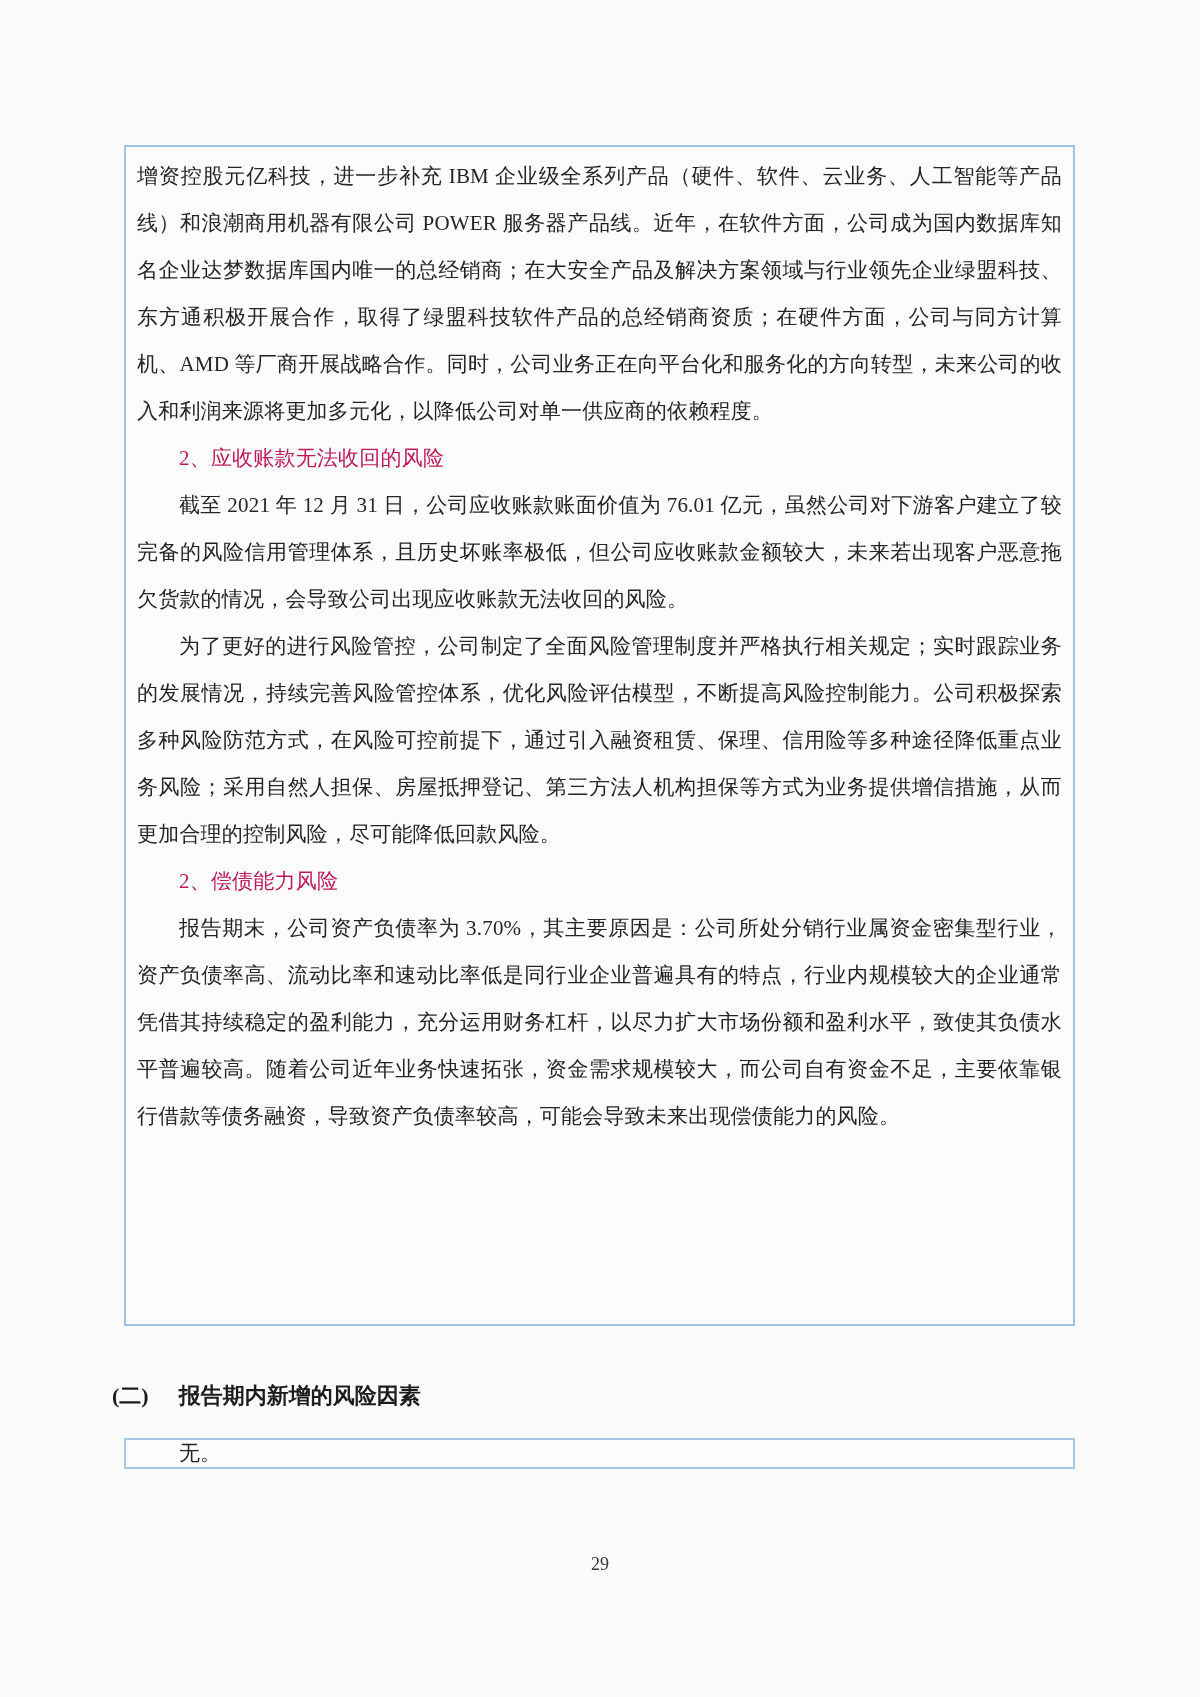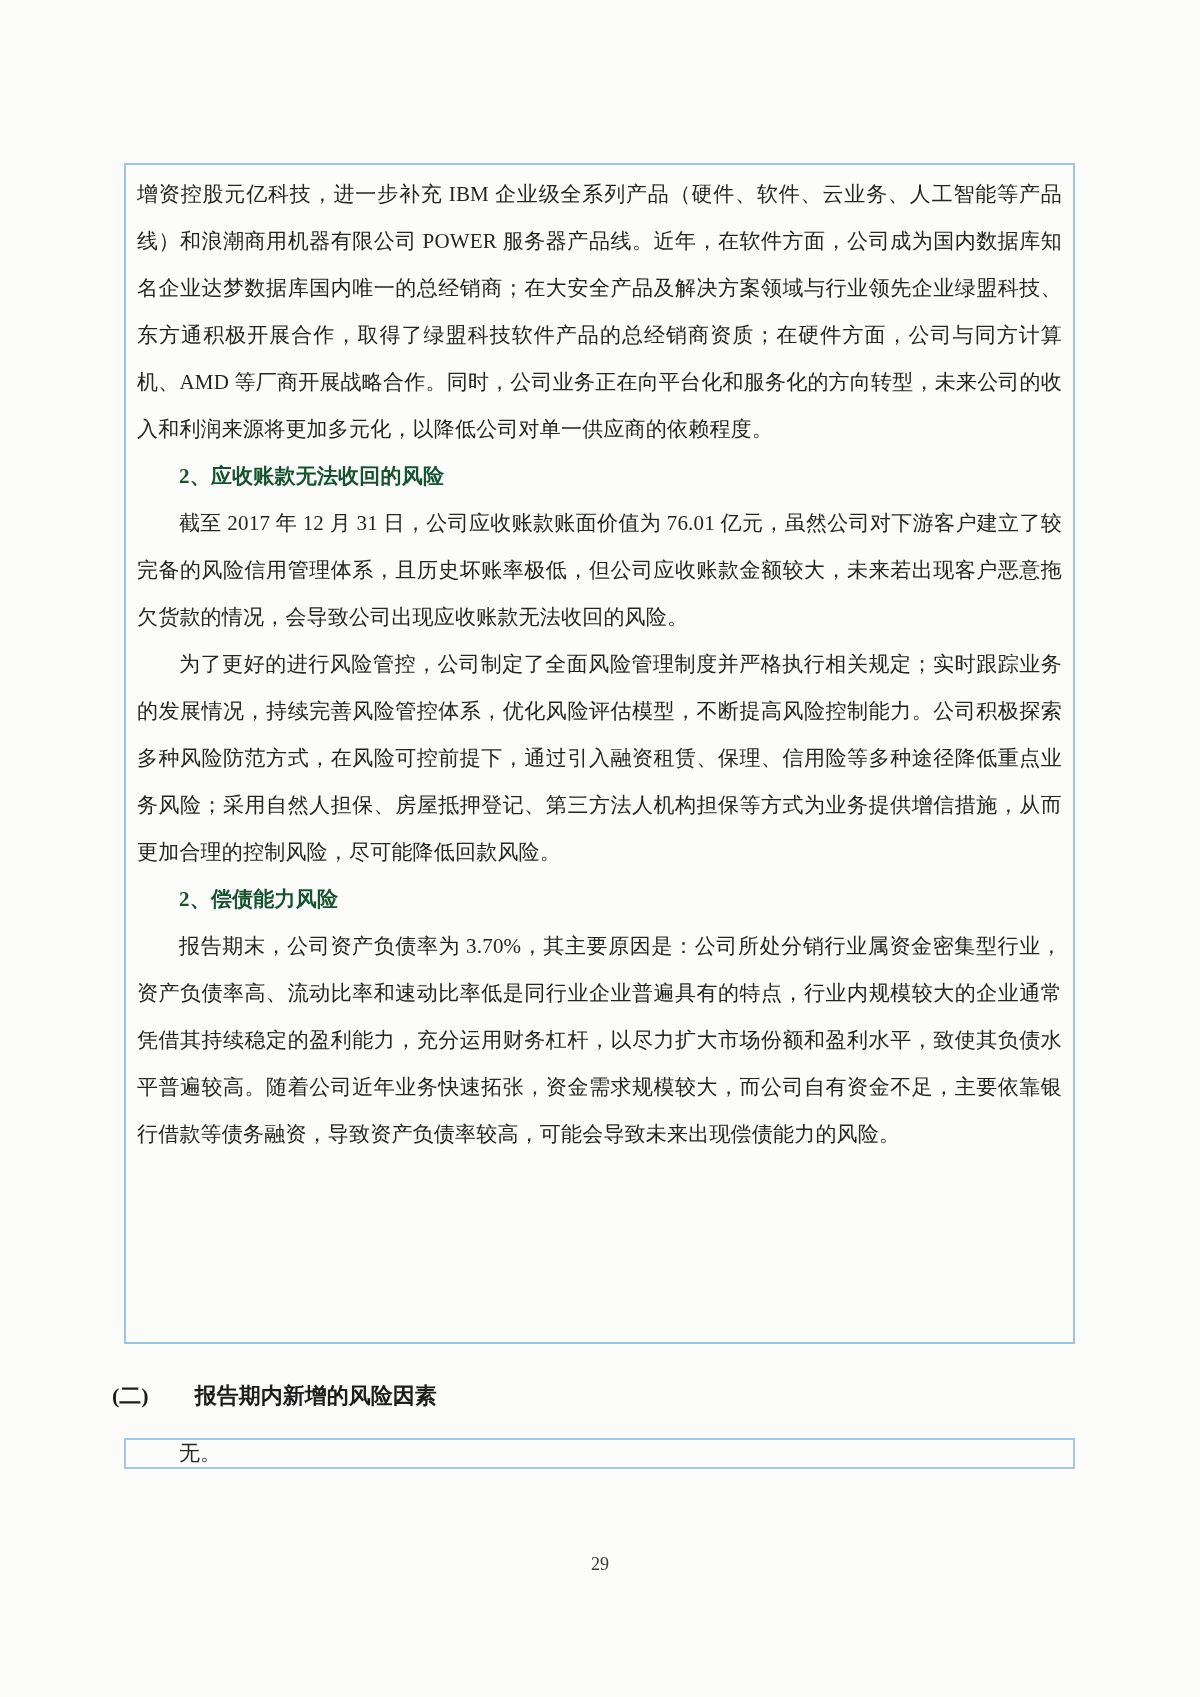--- a/index.html
+++ b/index.html
@@ -15,57 +15,57 @@
     position: relative;
     overflow: hidden;
   }
   .page {
     position: absolute;
     inset: 0;
   }
   .main-box {
     position: absolute;
     left: 124px;
-    top: 163px;
+    top: 145px;
     width: 951px;
     min-height: 1181px;
     box-sizing: border-box;
     border: 2px solid #9dc3e6;
     background: #fcfcfb;
     padding: 6px 11px 6px 11px;
   }
   .main-box p {
     margin: 0;
     font-size: 21px;
     line-height: 47px;
     text-align: justify;
     text-justify: inter-character;
     letter-spacing: 0.2px;
   }
   .main-box p.indent {
     text-indent: 2em;
   }
   .main-box p.heading {
-    font-weight: bold;
+    font-weight: normal;
     text-indent: 2em;
-    color: #14532d;
+    color: #be185d;
   }
   .section-heading {
     position: absolute;
     left: 112px;
     top: 1381px;
     width: 963px;
     font-size: 22px;
     font-weight: bold;
     line-height: 30px;
     color: #1c1c1c;
     white-space: nowrap;
   }
   .section-heading .title {
-    margin-left: 46px;
+    margin-left: 30px;
   }
   .none-box {
     position: absolute;
     left: 124px;
     top: 1438px;
     width: 951px;
     height: 31px;
     box-sizing: border-box;
     border: 2px solid #a5c8e8;
     background: #fcfcfb;
@@ -88,21 +88,21 @@
   }
 </style>
 </head>
 <body>
 
 <div class="page">
 
   <div class="main-box" id="main-box">
       <p class="body">增资控股元亿科技，进一步补充 IBM 企业级全系列产品（硬件、软件、云业务、人工智能等产品线）和浪潮商用机器有限公司 POWER 服务器产品线。近年，在软件方面，公司成为国内数据库知名企业达梦数据库国内唯一的总经销商；在大安全产品及解决方案领域与行业领先企业绿盟科技、东方通积极开展合作，取得了绿盟科技软件产品的总经销商资质；在硬件方面，公司与同方计算机、AMD 等厂商开展战略合作。同时，公司业务正在向平台化和服务化的方向转型，未来公司的收入和利润来源将更加多元化，以降低公司对单一供应商的依赖程度。</p>
       <p class="heading indent">2、应收账款无法收回的风险</p>
-      <p class="body indent">截至 2017 年 12 月 31 日，公司应收账款账面价值为 76.01 亿元，虽然公司对下游客户建立了较完备的风险信用管理体系，且历史坏账率极低，但公司应收账款金额较大，未来若出现客户恶意拖欠货款的情况，会导致公司出现应收账款无法收回的风险。</p>
+      <p class="body indent">截至 2021 年 12 月 31 日，公司应收账款账面价值为 76.01 亿元，虽然公司对下游客户建立了较完备的风险信用管理体系，且历史坏账率极低，但公司应收账款金额较大，未来若出现客户恶意拖欠货款的情况，会导致公司出现应收账款无法收回的风险。</p>
       <p class="body indent">为了更好的进行风险管控，公司制定了全面风险管理制度并严格执行相关规定；实时跟踪业务的发展情况，持续完善风险管控体系，优化风险评估模型，不断提高风险控制能力。公司积极探索多种风险防范方式，在风险可控前提下，通过引入融资租赁、保理、信用险等多种途径降低重点业务风险；采用自然人担保、房屋抵押登记、第三方法人机构担保等方式为业务提供增信措施，从而更加合理的控制风险，尽可能降低回款风险。</p>
       <p class="heading indent">2、偿债能力风险</p>
       <p class="body indent">报告期末，公司资产负债率为 3.70%，其主要原因是：公司所处分销行业属资金密集型行业，资产负债率高、流动比率和速动比率低是同行业企业普遍具有的特点，行业内规模较大的企业通常凭借其持续稳定的盈利能力，充分运用财务杠杆，以尽力扩大市场份额和盈利水平，致使其负债水平普遍较高。随着公司近年业务快速拓张，资金需求规模较大，而公司自有资金不足，主要依靠银行借款等债务融资，导致资产负债率较高，可能会导致未来出现偿债能力的风险。</p>
     </div>
 
   <div class="section-heading">
     <span class="label">(二)</span><span class="title">报告期内新增的风险因素</span>
   </div>
 
   <div class="none-box">

